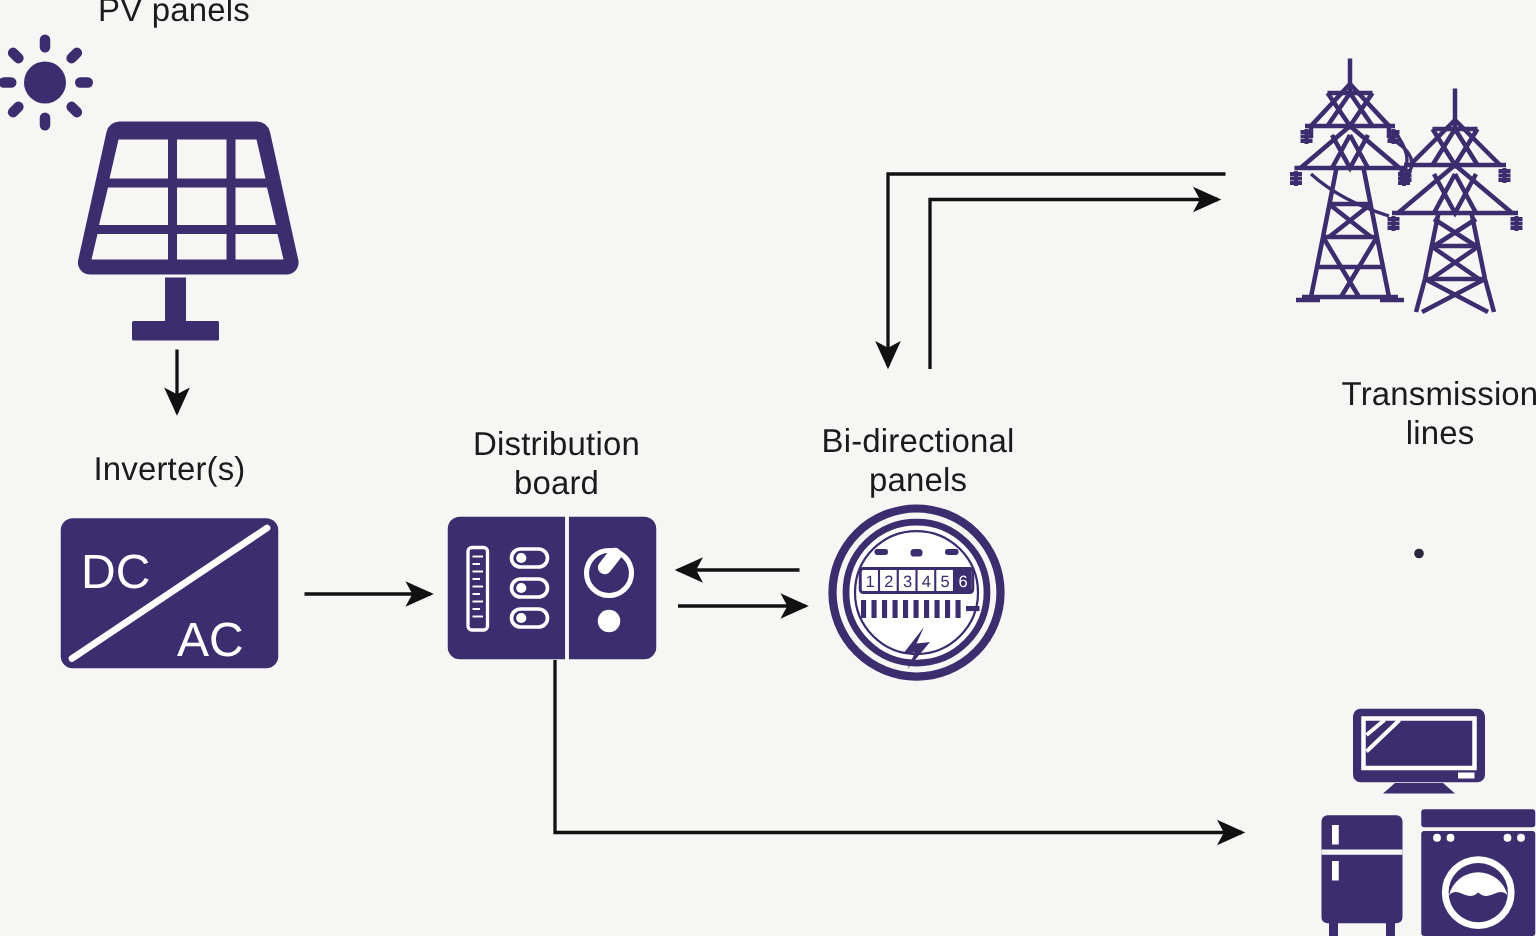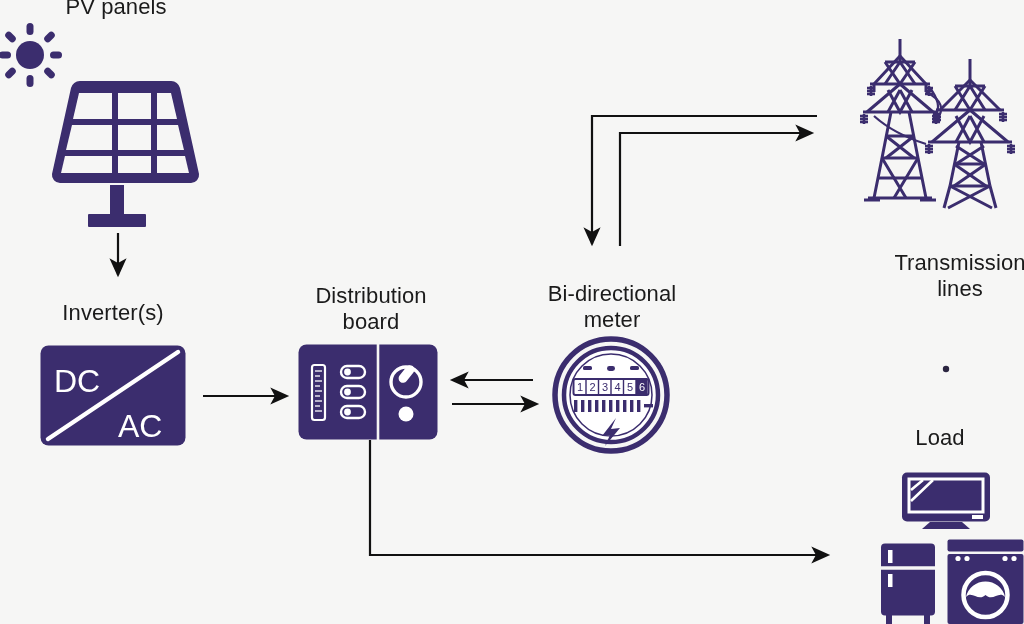--- a/index.html
+++ b/index.html
@@ -147,21 +147,21 @@
     </g>
 
     <g>
       <circle cx="108" cy="38" r="15" fill="none" stroke="#ffffff" stroke-width="3.4"></circle>
       <rect x="104" y="20" width="9" height="20" rx="4.5" fill="#ffffff" transform="rotate(38 108.5 30)"></rect>
       <circle cx="108" cy="70" r="7.5" fill="#ffffff"></circle>
     </g>
   </svg>
 
   <div class="lbl" style="left:524px;top:281px;width:176px;">Bi-directional
-meter</div>
+panels</div>
 
   <svg class="node-svg" style="left:552px;top:336px;" width="118" height="118" viewBox="0 0 118 118">
     <circle cx="59" cy="59" r="56" fill="none" stroke="#3b2d6e" stroke-width="5.5"></circle>
     <circle cx="59" cy="59" r="47" fill="#ffffff" stroke="#3b2d6e" stroke-width="4.5"></circle>
     <circle cx="59" cy="59" r="41" fill="none" stroke="#3b2d6e" stroke-width="1.5"></circle>
 
     <g fill="#3b2d6e">
       <rect x="31" y="30" width="9" height="4" rx="1.6"></rect>
       <rect x="55" y="30" width="8" height="5" rx="2.4"></rect>
       <rect x="78" y="30" width="9" height="4" rx="1.6"></rect>
@@ -265,21 +265,20 @@
       <g stroke-width="3">
         <line x1="6" y1="174" x2="22" y2="174"></line>
         <line x1="62" y1="174" x2="78" y2="174"></line>
       </g>
     </g>
   </svg>
 
   <div class="lbl" style="left:880px;top:250px;width:160px;">Transmission
 lines</div>
 
-  <div class="lbl" style="left:880px;top:425px;width:120px;">Load</div>
 
   <svg class="node-svg" style="left:900px;top:472px;" width="92" height="58" viewBox="0 0 92 58">
     <rect x="2" y="0.5" width="88" height="49" rx="5" fill="#3b2d6e"></rect>
     <rect x="9" y="7" width="74" height="33" fill="none" stroke="#ffffff" stroke-width="3"></rect>
     <path d="M11,29 L33,8 M11,18 L23,8" stroke="#ffffff" stroke-width="2.6"></path>
     <rect x="72" y="43" width="11" height="4" fill="#ffffff"></rect>
     <path d="M30,50 L62,50 L70,57 L22,57 Z" fill="#3b2d6e"></path>
   </svg>
 
   <svg class="node-svg" style="left:879px;top:543px;" width="58" height="81" viewBox="0 0 58 81">

